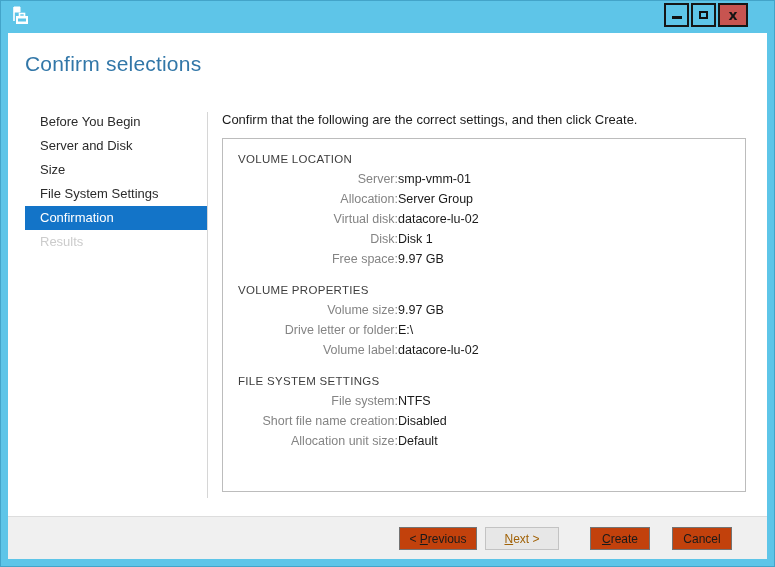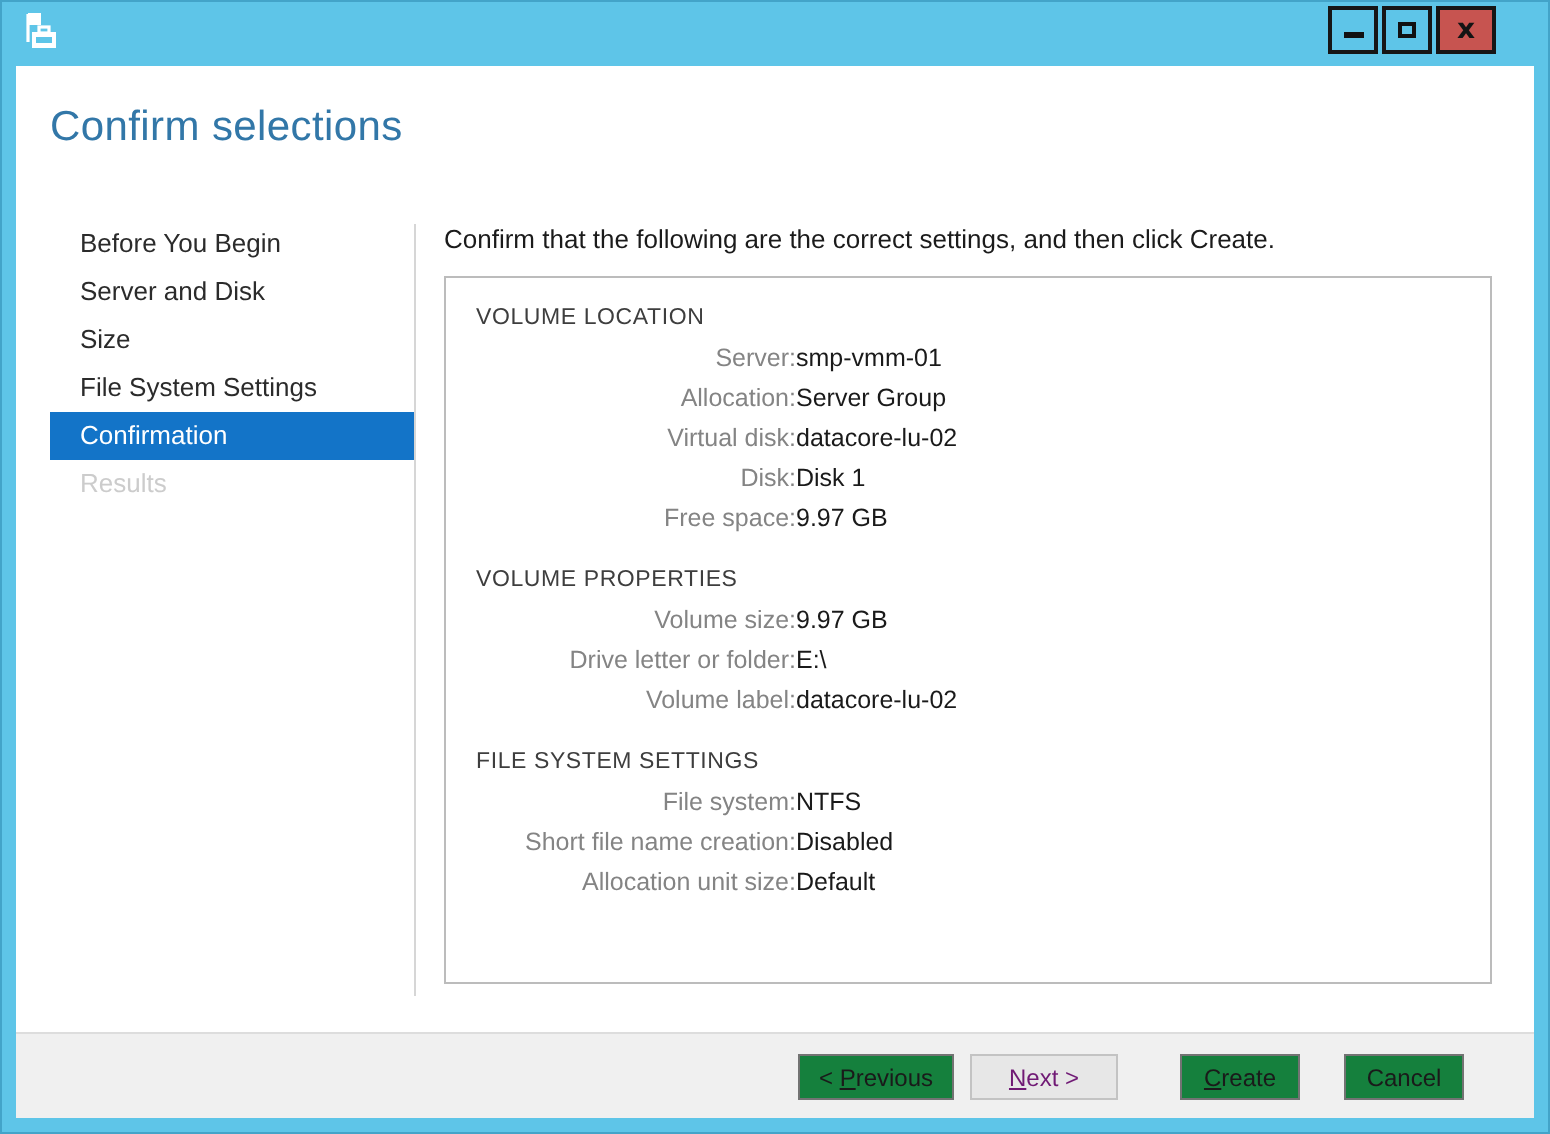--- a/index.html
+++ b/index.html
@@ -62,26 +62,26 @@
   .row { display: flex; height: 20px; line-height: 20px; text-align: right; }
   .row-label { width: 160px; font-size: 12.5px; color: #848484; }
   .row-value { font-size: 12.5px; color: #1a1a1a; }
   
   .footer {
     position: absolute; left: 0; right: 0; bottom: 0; height: 42px;
     background: #f0f0f0; border-top: 1px solid #dddddd; box-sizing: content-box;
   }
   .btn {
     position: absolute; top: 10px; height: 23px; box-sizing: border-box;
-    background: #15803d; border: 1px solid #737373;
+    background: #c2410c; border: 1px solid #737373;
     font-family: "Liberation Sans", sans-serif; font-size: 12px; color: #1a1a1a;
     text-align: center; line-height: 20px; padding: 0; cursor: default;
   }
   .btn u { text-decoration: underline; }
-  .btn:disabled { background: #e7e7e7; border-color: #c3c3c3; color: #701a75; }
+  .btn:disabled { background: #e7e7e7; border-color: #c3c3c3; color: #a16207; }
   #btn-previous { left: 391px; width: 78px; }
   #btn-next     { left: 477px; width: 74px; }
   #btn-create   { left: 582px; width: 60px; }
   #btn-cancel   { left: 664px; width: 60px; }
 </style>
 </head>
 <body>
 
 <div class="window">
 

